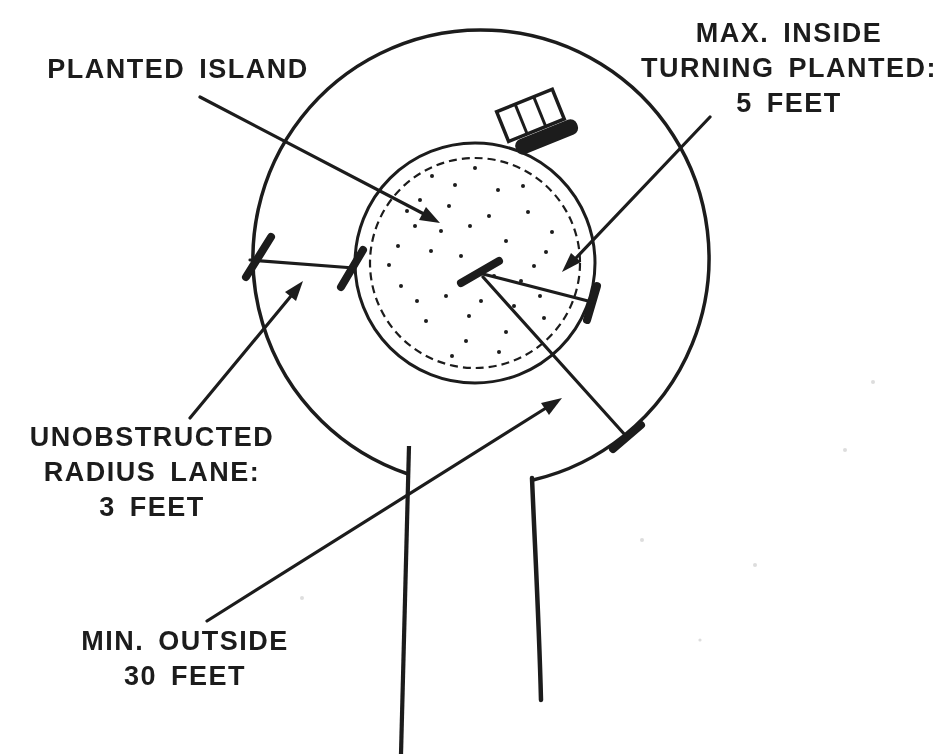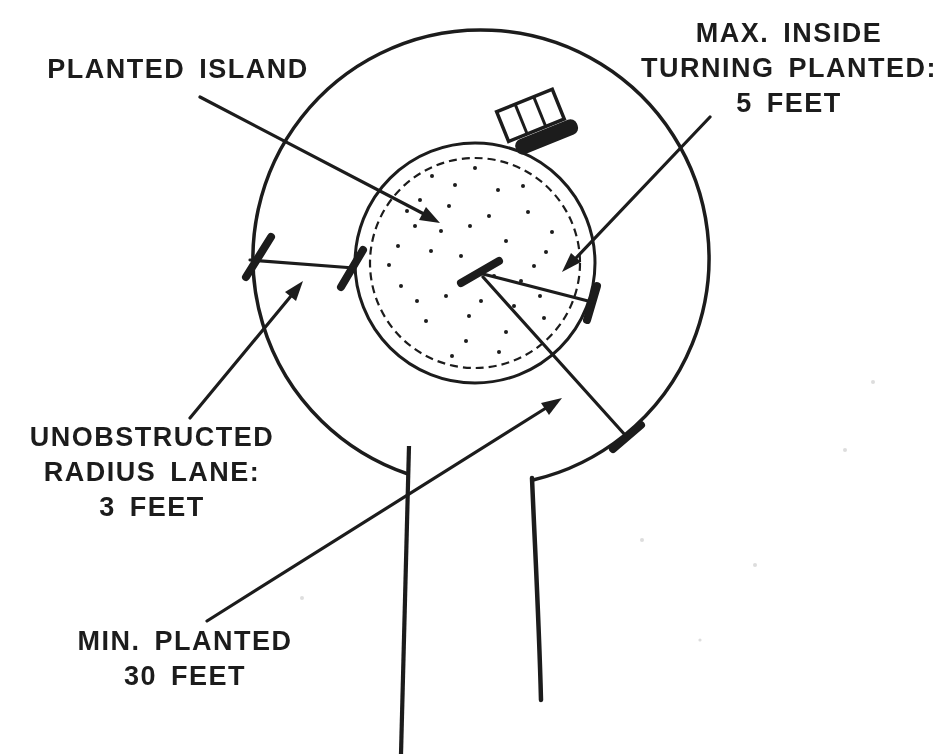--- a/index.html
+++ b/index.html
@@ -150,17 +150,17 @@
     <div>5 FEET</div>
   </div>
 
   <div class="label centered label-lane">
     <div>UNOBSTRUCTED</div>
     <div>RADIUS LANE:</div>
     <div>3 FEET</div>
   </div>
 
   <div class="label centered label-outside">
-    <div>MIN. PLANTED</div>
+    <div>MIN. OUTSIDE</div>
     <div>30 FEET</div>
   </div>
 
 </div>
 
 </body></html>

